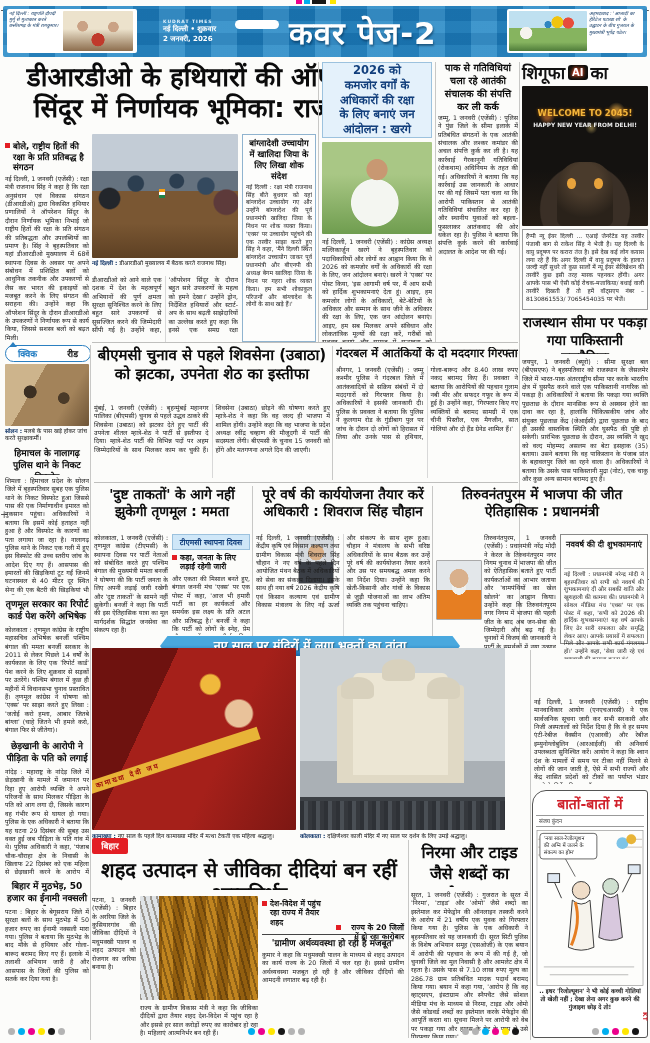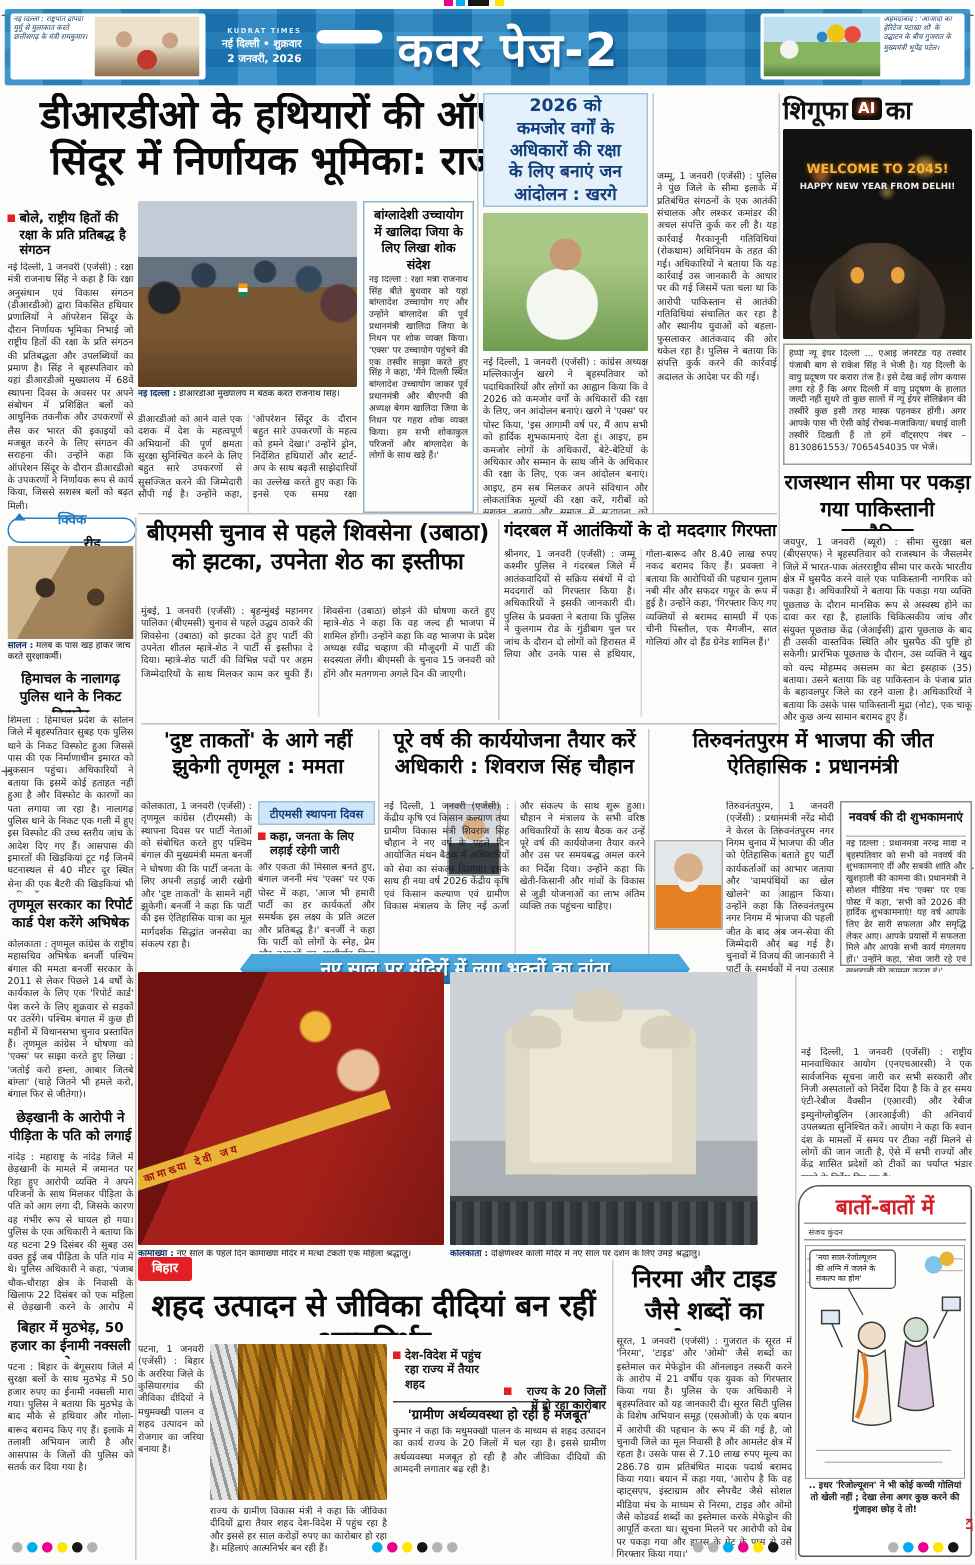--- a/index.html
+++ b/index.html
@@ -26,21 +26,21 @@
       radial-gradient(circle at 72% 40%,#caa285 0 9%,transparent 10%),
       radial-gradient(circle at 50% 72%,#c0392b 0 14%,transparent 15%),
       linear-gradient(180deg,#ece2cc 0 45%,#8d6e4e 100%);}
   .ph-flower{width:78px;background:
       radial-gradient(circle at 62% 28%,#f1c40f 0 10%,transparent 11%),
       radial-gradient(circle at 76% 30%,#e74c3c 0 8%,transparent 9%),
       radial-gradient(circle at 50% 34%,#2e86c1 0 7%,transparent 8%),
       radial-gradient(circle at 22% 55%,#f5f3ee 0 9%,transparent 10%),
       linear-gradient(180deg,#bfe0f0 0 42%,#86b45f 42% 78%,#4f7c3a 100%);}
   .mh-center{position:absolute;left:136px;top:4px;width:380px;height:43px;display:flex;align-items:center;}
-  .mh-date{width:62px;color:#fff;text-align:right;line-height:1.35;}
+  .mh-date{width:62px;color:#fff;text-align:left;line-height:1.35;margin-left:24px;}
   .mh-paper{font-size:4.5px;letter-spacing:1px;color:#dff0fb;font-weight:bold;}
   .mh-city{font-size:7px;font-weight:bold;}
   .mh-d{font-size:7px;font-weight:bold;}
   .mh-pill{width:44px;height:9px;background:#fff;border-radius:5px;margin:0 10px 14px 10px;}
   .page-title{font-size:31px;font-weight:bold;color:#fff;text-shadow:1px 2px 2px rgba(0,30,60,.45);letter-spacing:1px;}
   
   .photo{position:absolute;overflow:hidden;border-radius:1px;}
   .ph-meeting{background:
       radial-gradient(circle at 12% 52%,#23262b 0 7%,transparent 8%),
       radial-gradient(circle at 30% 40%,#2c3e50 0 6%,transparent 7%),
@@ -102,21 +102,21 @@
       font-size:10px;padding:2px 4px;text-shadow:0 0 3px #ff3b2f,0 0 5px #ff8c2f;margin:0 3px;}
   .quick-tab{display:flex;align-items:center;justify-content:center;gap:3px;border:1.5px solid #2a7fc0;
       border-radius:9px;background:#fff;font-weight:bold;font-size:9px;position:relative;}
   .quick-tab:before{content:"";position:absolute;left:3px;top:-4px;border-left:4px solid transparent;
       border-right:4px solid transparent;border-bottom:5px solid #2a7fc0;}
   .qt-blue{color:#1c79c0;} .qt-black{color:#111;margin-left:27px;}
   .tmc-box{background:#cfe7f8;border:1px solid #9cc2de;color:#123f7c;font-weight:bold;font-size:7.6px;
       text-align:center;padding:2px 1px;}
   .bullet-line{display:flex;gap:3px;font-weight:bold;font-size:7.6px;line-height:1.25;margin-top:3px;}
   .nv-box{border:1px solid #8a8a88;padding:3px;box-sizing:border-box;background:#fefefc;}
-  .nv-title{font-weight:bold;font-size:8px;text-align:center;border-bottom:1px solid #bbb;padding-bottom:8px;margin-bottom:2px;}
+  .nv-title{font-weight:bold;font-size:8px;text-align:center;border-bottom:1px solid #bbb;padding-bottom:19px;margin-bottom:2px;}
   .ribbon{background:linear-gradient(180deg,#49a8de 0 45%,#1668a8 100%);color:#fff;font-weight:bold;
       font-size:12.5px;text-align:center;line-height:20px;clip-path:polygon(2.5% 0,97.5% 0,100% 50%,97.5% 100%,2.5% 100%,0 50%);
       text-shadow:1px 1px 1px rgba(0,0,0,.4);}
   .bihar-tab{background:#e31e24;color:#fff;font-weight:bold;font-size:8.6px;text-align:center;line-height:16px;border-radius:2px;}
   .strip{border:1.5px solid #2a7fc0;border-radius:9px;color:#123f7c;font-weight:bold;font-size:8.2px;
       text-align:center;line-height:13px;background:#fff;}
   .gram-box{border-top:1.5px solid #444;padding-top:2px;}
   .gram-title{font-weight:bold;font-size:8.8px;text-align:center;margin-bottom:2px;}
   .cartoon-box{border:1.5px solid #555;border-radius:14px 3px 3px 3px;background:#fff;padding:3px;box-sizing:border-box;}
   .cartoon-hd{color:#d0202a;font-weight:bold;font-size:14px;text-align:center;}
@@ -188,41 +188,42 @@
   </div>
 
   <div class="rule-v" style="left:318px;top:62px;height:280px;"></div>
 
   <div class="abs kharge-box" style="left:322px;top:62px;width:110px;height:76px;">2026 को कमजोर वर्गों के अधिकारों की रक्षा के लिए बनाएं जन आंदोलन : खरगे</div>
   <div class="photo ph-kharge" style="left:322px;top:142px;width:110px;height:92px;"></div>
   <div class="abs body-txt" style="left:322px;top:238px;width:110px;height:104px;">नई दिल्ली, 1 जनवरी (एजेंसी) : कांग्रेस अध्यक्ष मल्लिकार्जुन खरगे ने बृहस्पतिवार को पदाधिकारियों और लोगों का आह्वान किया कि वे 2026 को कमजोर वर्गों के अधिकारों की रक्षा के लिए, जन आंदोलन बनाएं। खरगे ने 'एक्स' पर पोस्ट किया, 'इस आगामी वर्ष पर, मैं आप सभी को हार्दिक शुभकामनाएं देता हूं। आइए, हम कमजोर लोगों के अधिकारों, बेटे-बेटियों के अधिकार और सम्मान के साथ जीने के अधिकार की रक्षा के लिए, एक जन आंदोलन बनाएं। आइए, हम सब मिलकर अपने संविधान और लोकतांत्रिक मूल्यों की रक्षा करें, गरीबों को सशक्त बनाएं और समाज में सद्भावना को मजबूत करें।'</div>
 
   <div class="rule-v" style="left:435px;top:62px;height:280px;"></div>
 
+  <div class="abs hl" style="left:438px;top:62px;width:80px;height:48px;font-size:9.6px;line-height:1.35;">पाक से गतिविधियां चला रहे आतंकी संचालक की संपत्ति कर ली कुर्क</div>
   <div class="abs body-txt" style="left:438px;top:114px;width:80px;height:228px;">जम्मू, 1 जनवरी (एजेंसी) : पुलिस ने पुंछ जिले के सीमा इलाके में प्रतिबंधित संगठनों के एक आतंकी संचालक और लश्कर कमांडर की अचल संपत्ति कुर्क कर ली है। यह कार्रवाई गैरकानूनी गतिविधियां (रोकथाम) अधिनियम के तहत की गई। अधिकारियों ने बताया कि यह कार्रवाई उस जानकारी के आधार पर की गई जिसमें पता चला था कि आरोपी पाकिस्तान से आतंकी गतिविधियां संचालित कर रहा है और स्थानीय युवाओं को बहला-फुसलाकर आतंकवाद की ओर धकेल रहा है। पुलिस ने बताया कि संपत्ति कुर्क करने की कार्रवाई अदालत के आदेश पर की गई।</div>
 
   <div class="rule-v" style="left:519px;top:62px;height:583px;"></div>
 
   <div class="abs" style="left:522px;top:60px;width:126px;height:24px;display:flex;align-items:center;justify-content:flex-start;">
     <span style="font-size:17px;font-weight:bold;">शिगूफा</span>
     <span class="chip">AI</span>
     <span style="font-size:17px;font-weight:bold;">का</span>
   </div>
   <div class="photo ph-ai" style="left:522px;top:86px;width:126px;height:140px;">
     <div class="ai-t1">WELCOME TO 2045!</div>
     <div class="ai-t2">HAPPY NEW YEAR FROM DELHI!</div>
     <div class="robot"></div>
   </div>
   <div class="abs boxed" style="left:522px;top:229px;width:126px;height:81px;border-color:#999;">
     <div class="body-txt" style="font-size:5.9px;height:72px;">हैप्पी न्यू ईयर दिल्ली ... एआई जेनरेटेड यह तस्वीर पंजाबी बाग से राकेश सिंह ने भेजी है। यह दिल्ली के वायु प्रदूषण पर करारा तंज है। इसे देख कई लोग कयास लगा रहे हैं कि अगर दिल्ली में वायु प्रदूषण के हालात जल्दी नहीं सुधरे तो कुछ सालों में न्यू ईयर सेलिब्रेशन की तस्वीरें कुछ इसी तरह मास्क पहनकर होंगी। अगर आपके पास भी ऐसी कोई रोचक-मजाकिया/ बधाई वाली तस्वीरें दिखती हैं तो हमें वॉट्सएप नंबर – 8130861553/ 7065454035 पर भेजें।</div>
   </div>
   <div class="abs hl" style="left:522px;top:314px;width:126px;height:40px;font-size:13.5px;line-height:1.3;">राजस्थान सीमा पर पकड़ा गया पाकिस्तानी घुसपैठिया</div>
   <div class="abs body-txt" style="left:522px;top:358px;width:126px;height:184px;">जयपुर, 1 जनवरी (ब्यूरो) : सीमा सुरक्षा बल (बीएसएफ) ने बृहस्पतिवार को राजस्थान के जैसलमेर जिले में भारत-पाक अंतरराष्ट्रीय सीमा पार करके भारतीय क्षेत्र में घुसपैठ करने वाले एक पाकिस्तानी नागरिक को पकड़ा है। अधिकारियों ने बताया कि पकड़ा गया व्यक्ति पूछताछ के दौरान मानसिक रूप से अस्वस्थ होने का दावा कर रहा है, हालांकि चिकित्सकीय जांच और संयुक्त पूछताछ केंद्र (जेआईसी) द्वारा पूछताछ के बाद ही उसकी वास्तविक स्थिति और घुसपैठ की पुष्टि हो सकेगी। प्रारंभिक पूछताछ के दौरान, उस व्यक्ति ने खुद को वल्द मोहम्मद असलम का बेटा इसहाक (35) बताया। उसने बताया कि वह पाकिस्तान के पंजाब प्रांत के बहावलपुर जिले का रहने वाला है। अधिकारियों ने बताया कि उसके पास पाकिस्तानी मुद्रा (नोट), एक चाकू और कुछ अन्य सामान बरामद हुए हैं।</div>
 
-  <div class="abs quick-tab" style="left:5px;top:345px;width:84px;height:15px;flex-direction:column;">
+  <div class="abs quick-tab" style="left:5px;top:345px;width:84px;height:15px;">
     <span class="qt-blue">क्विक</span>
     <span class="qt-black">रीड</span>
   </div>
   <div class="photo ph-blast" style="left:5px;top:364px;width:84px;height:62px;"></div>
   <div class="abs cap" style="left:5px;top:428px;width:84px;height:17px;">
     <b>सोलन :</b><span> मलबे के पास खड़े होकर जांच करते सुरक्षाकर्मी।</span>
   </div>
 
   <div class="abs hl" style="left:5px;top:447px;width:84px;height:28px;font-size:9px;line-height:1.35;">हिमाचल के नालागढ़ पुलिस थाने के निकट विस्फोट</div>
   <div class="abs body-txt" style="left:5px;top:477px;width:84px;height:118px;">शिमला : हिमाचल प्रदेश के सोलन जिले में बृहस्पतिवार सुबह एक पुलिस थाने के निकट विस्फोट हुआ जिससे पास की एक निर्माणाधीन इमारत को नुकसान पहुंचा। अधिकारियों ने बताया कि इसमें कोई हताहत नहीं हुआ है और विस्फोट के कारणों का पता लगाया जा रहा है। नालागढ़ पुलिस थाने के निकट एक गली में हुए इस विस्फोट की उच्च स्तरीय जांच के आदेश दिए गए हैं। आसपास की इमारतों की खिड़कियां टूट गईं जिनमें घटनास्थल से 40 मीटर दूर स्थित सेना की एक बैटरी की खिड़कियां भी शामिल हैं।</div>

